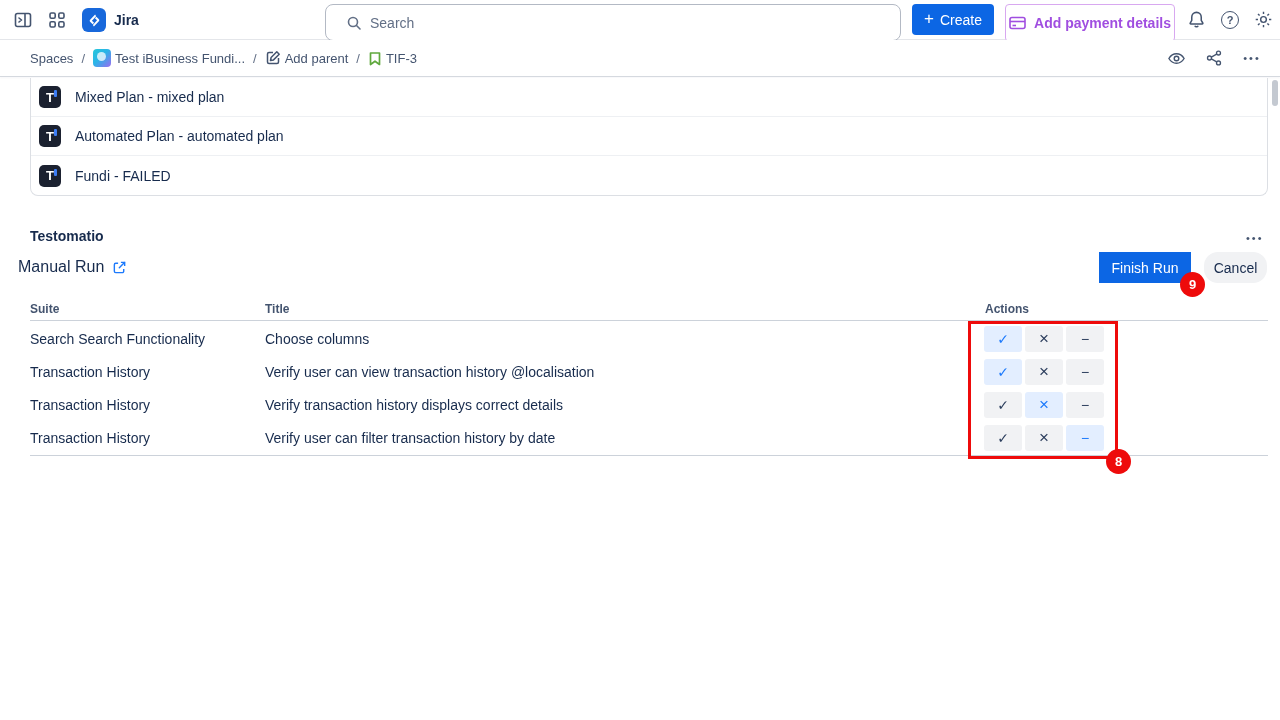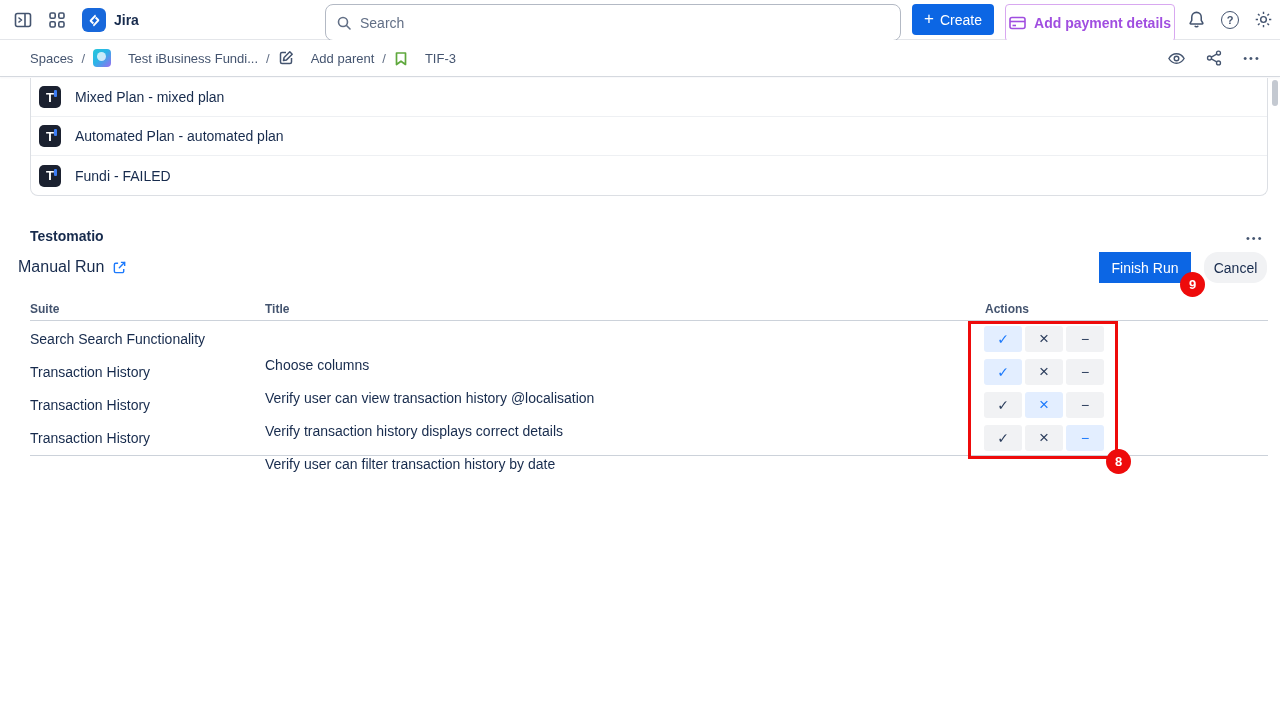--- a/index.html
+++ b/index.html
@@ -13,40 +13,40 @@
   .topbar { position:absolute; left:0; top:0; width:1280px; height:40px; background:#fff;
             border-bottom:1px solid #e4e6ea; display:flex; align-items:center; }
   .icon-btn { width:28px; height:28px; display:flex; align-items:center; justify-content:center;
               color:#44546f; border-radius:4px; }
   .tb-toggle { position:absolute; left:9px; }
   .tb-grid   { position:absolute; left:43px; }
   .tb-logo { position:absolute; left:82px; top:8px; width:24px; height:24px; border-radius:6px;
              background:#1868db; display:flex; align-items:center; justify-content:center; }
   .tb-appname { position:absolute; left:114px; top:12px; font-size:14px; font-weight:700; color:#172b4d; }
   .tb-search { position:absolute; left:325px; top:4px; width:576px; height:37px; border:1px solid #b3b9c4;
-               border-radius:8px; display:flex; align-items:center; padding:0 10px; gap:8px; background:#fff; }
+               border-radius:8px; display:flex; align-items:center; padding:0 20px; gap:8px; background:#fff; }
   .tb-search input { border:none; outline:none; flex:1; font-size:14px; color:#172b4d; background:transparent; }
   .tb-search input::placeholder { color:#626f86; }
   .btn-create { position:absolute; left:912px; top:4px; height:31px; width:82px; background:#0c66e4; color:#fff;
                 border-radius:4px; font-size:14px; font-weight:500; display:flex; align-items:center;
                 justify-content:center; gap:6px; }
   .btn-create .plus { font-size:17px; font-weight:400; margin-top:-2px; }
   .btn-payment { position:absolute; left:1005px; top:4px; height:38px; width:170px; background:#fff;
                  border:1px solid #d8a8f0; border-radius:4px; color:#a04ee0; font-size:14px; font-weight:700;
                  display:flex; align-items:center; justify-content:center; gap:8px; }
   .tb-bell { position:absolute; left:1182px; } .tb-help { position:absolute; left:1216px; }
   .tb-gear { position:absolute; left:1249px; }
   .tb-help .qmark { width:18px; height:18px; border:1.6px solid #44546f; border-radius:50%;
                     font-size:11px; font-weight:700; display:flex; align-items:center; justify-content:center; }
 
   
   .crumbbar { position:absolute; left:0; top:40px; width:1280px; height:37px; background:#fff;
               border-bottom:1px solid #d5d9df; box-shadow:0 1px 2px rgba(9,30,66,0.04);
               display:flex; align-items:center; padding:0 12px 0 30px; font-size:13px; color:#44546f; }
-  .crumb { display:flex; align-items:center; gap:17px; }
+  .crumb { display:flex; align-items:center; gap:4px; }
   .crumb-sep { margin:0 8px; color:#626f86; }
   .crumb-link { color:#44546f; }
   .proj-avatar { width:18px; height:18px; border-radius:4px;
                  background:linear-gradient(135deg,#25c7d9 0%,#2bb4e8 45%,#9a6cf0 100%); position:relative; }
   .proj-avatar:after { content:""; position:absolute; left:4px; top:3px; width:9px; height:9px;
                        border-radius:50%; background:rgba(255,255,255,0.75); }
   .crumb-right { margin-left:auto; display:flex; gap:6px; }
   .crumb-right .icon-btn { width:32px; height:28px; color:#44546f; }
   .dots { font-size:11px; letter-spacing:2px; color:#44546f; }
 
@@ -73,21 +73,21 @@
                 color:#172b4d; font-size:14px; font-weight:500; border-radius:14px; }
 
   
   .thead { position:absolute; top:302px; font-size:12px; font-weight:700; color:#44546f; }
   .th-suite { left:30px; } .th-title { left:265px; } .th-actions { left:985px; }
   .thead-border { position:absolute; left:30px; top:320px; width:1238px; border-top:1.5px solid #ccd2da; }
   .tfoot-border { position:absolute; left:30px; top:455px; width:1238px; border-top:1.5px solid #ccd2da; }
   .trow { position:absolute; left:0; width:1280px; height:33px; }
   .cell { position:absolute; top:50%; transform:translateY(-50%); font-size:14px; color:#172b4d; white-space:nowrap; }
   .cell.suite { left:30px; }
-  .cell.title { left:265px;margin-top:26px; }
+  .cell.title { left:265px; }
   .actions { position:absolute; left:984px; top:50%; transform:translateY(-50%); display:flex; gap:3px; }
   .abtn { width:38px; height:26px; border-radius:3px; background:#f1f2f4; color:#2c3e5d;
           font-size:14px; display:flex; align-items:center; justify-content:center; }
   .abtn[data-action="fail"] { font-size:17px; font-weight:400; }
   .abtn[data-action="skip"] { font-size:14px; }
   .abtn.selected { background:#e3eeff; color:#1d7afc; }
 
   
   .anno-box { position:absolute; left:968px; top:321px; width:150px; height:138px;
               border:3px solid #ee0b0b; pointer-events:none; }

